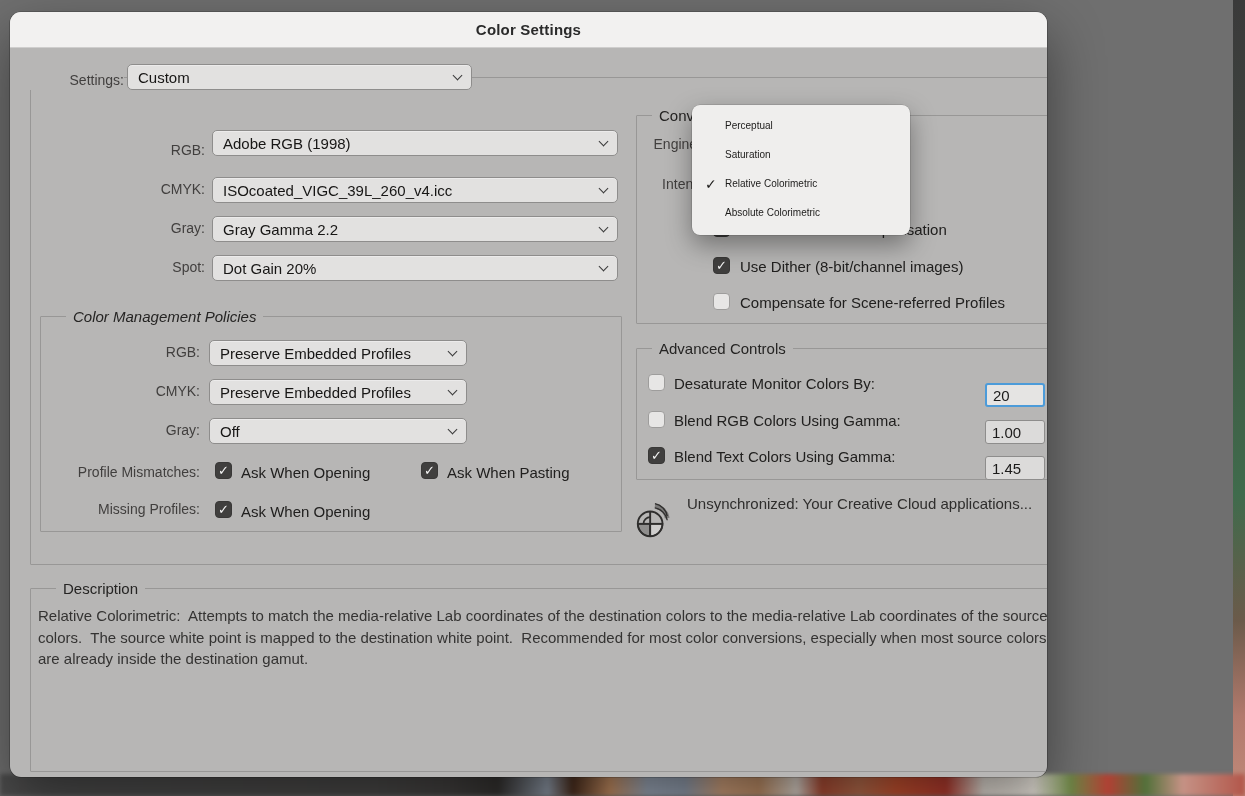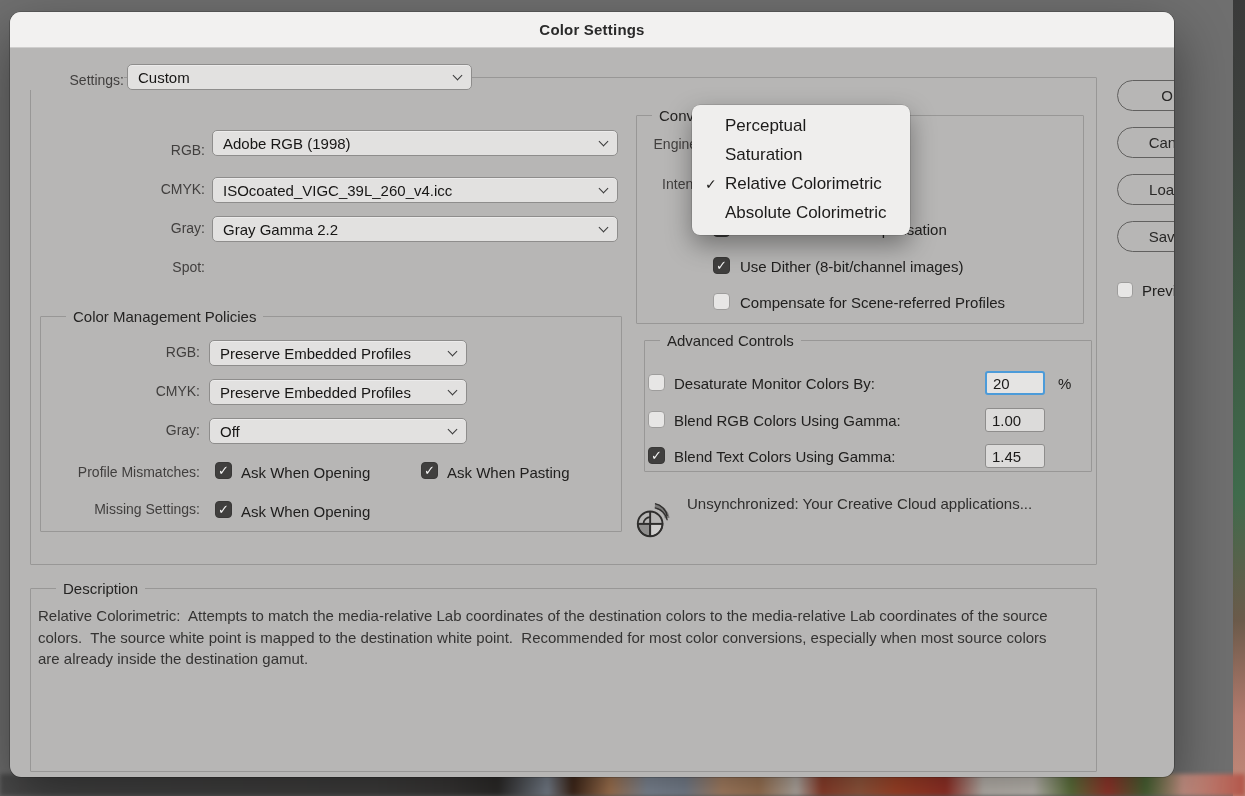--- a/index.html
+++ b/index.html
@@ -20,21 +20,21 @@
     background:linear-gradient(90deg,
       #4c4c4c 0%,#484746 30%,#413f3e 36%,#343230 40%,
       #8d97a5 44%,#4a2e1e 46%,#c08a60 49%,#97a2b2 52%,
       #8e99a9 55%,#c79976 58%,#b98a64 61%,#d6cdc4 64%,
       #a84a33 66%,#b0694a 69%,#c0502f 72%,#b03a2e 76%,
       #ded8d0 79%,#e3ded6 83%,#6f8747 86%,#b04034 89%,
       #52703a 92%,#c59285 95%,#b2564a 100%);
     filter:blur(2px);
   }
   .dialog{
-    position:absolute;left:10px;top:12px;width:1164px;height:765px;
+    position:absolute;left:10px;top:12px;width:1037px;height:765px;
     background:#b7b6b5;border-radius:11px;
     box-shadow:0 0 0 0.6px rgba(0,0,0,.35), 0 22px 55px rgba(0,0,0,.45);
     overflow:hidden;
   }
   .titlebar{
     position:absolute;left:0;top:0;right:0;height:35px;
     background:#f2f1f0;border-bottom:1px solid #cfcecd;
     display:flex;align-items:center;justify-content:center;
   }
   .title{font-size:15px;font-weight:bold;color:#2a2a2a;letter-spacing:.2px;}
@@ -72,21 +72,21 @@
     display:block;color:#f5f5f5;font-size:13px;font-weight:bold;line-height:15px;
     text-align:center;font-family:"DejaVu Sans",sans-serif;
   }
   .cb-label{position:absolute;font-size:15px;color:#21201f;white-space:nowrap;}
 
   
   .num{
     position:absolute;width:60px;height:24px;box-sizing:border-box;
     background:#dcdbda;border:1px solid #8e8d8c;border-radius:3px;
     font-family:"Liberation Sans","DejaVu Sans",sans-serif;
-    font-size:15px;color:#1c1b1a;padding:0 0 0 6px;outline:none;
+    font-size:15px;color:#1c1b1a;padding:0 0 0 6px;outline:none;margin-top:12px;
   }
   .num.focused{border:2px solid #4c9bd9;background:#e5e4e3;}
 
   
   .btn{
     position:absolute;left:1107px;width:110px;height:31px;box-sizing:border-box;
     border:1.5px solid #61605f;border-radius:16px;background:transparent;
     font-family:"Liberation Sans","DejaVu Sans",sans-serif;
     font-size:15px;font-weight:500;color:#292827;
     display:flex;align-items:center;justify-content:center;cursor:default;
@@ -97,21 +97,21 @@
     position:absolute;left:682px;top:93px;width:218px;height:130px;z-index:50;
     background:#efeeed;border-radius:8px;
     box-shadow:0 0 0 0.6px rgba(0,0,0,.18), 0 10px 26px rgba(0,0,0,.38);
     padding:6px 0;box-sizing:border-box;
   }
   .menu-item{position:relative;height:29px;display:flex;align-items:center;}
   .menu-item .mi-check{
     position:absolute;left:13px;width:18px;font-size:14px;color:#1c1b1a;
     font-family:"DejaVu Sans",sans-serif;
   }
-  .menu-item .mi-label{margin-left:33px;font-size:17px;color:#1c1b1a;white-space:nowrap;}
+  .menu-item .mi-label{margin-left:33px;font-size:10px;color:#1c1b1a;white-space:nowrap;}
 
   
   .sync-icon{position:absolute;left:624px;top:488px;width:38px;height:42px;}
   .sync-text{position:absolute;left:677px;top:483px;font-size:15px;color:#2e2d2c;white-space:nowrap;}
 
   .desc-text{
     position:absolute;left:28px;top:593px;width:1012px;
     font-size:15px;line-height:21.5px;color:#343332;white-space:pre-wrap;
   }
 </style>
@@ -145,22 +145,26 @@
     <div class="dd" style="left:202px;top:165px;width:406px;">
       <span class="val">ISOcoated_VIGC_39L_260_v4.icc</span>
         <span class="chev"></span>
     </div>
     <div class="lbl" style="left:30px;top:208px;width:165px;">Gray:</div>
     <div class="dd" style="left:202px;top:204px;width:406px;">
       <span class="val">Gray Gamma 2.2</span>
         <span class="chev"></span>
     </div>
     <div class="lbl" style="left:30px;top:247px;width:165px;">Spot:</div>
-
-    <div class="group" style="left:30px;top:304px;width:580px;height:214px;">
+    <div class="dd" style="left:202px;top:243px;width:406px;">
+      <span class="val">Dot Gain 20%</span>
+        <span class="chev"></span>
+    </div>
+
+    <div class="group" style="left:30px;top:304px;width:580px;height:214px;font-style:italic;">
       <span class="legend" style="left:25px;">Color Management Policies</span>
     </div>
     <div class="lbl" style="left:30px;top:332px;width:160px;">RGB:</div>
     <div class="dd" style="left:199px;top:328px;width:258px;">
       <span class="val">Preserve Embedded Profiles</span>
         <span class="chev"></span>
     </div>
     <div class="lbl" style="left:30px;top:371px;width:160px;">CMYK:</div>
     <div class="dd" style="left:199px;top:367px;width:258px;">
       <span class="val">Preserve Embedded Profiles</span>
@@ -175,21 +179,21 @@
     <div class="lbl" style="left:30px;top:452px;width:160px;">Profile Mismatches:</div>
     <div class="cb checked" style="left:205px;top:450px;">
       <span class="ck">✓</span>
       </div>
     <div class="cb-label" style="left:231px;top:452px;">Ask When Opening</div>
     <div class="cb checked" style="left:411px;top:450px;">
       <span class="ck">✓</span>
       </div>
     <div class="cb-label" style="left:437px;top:452px;">Ask When Pasting</div>
 
-    <div class="lbl" style="left:30px;top:489px;width:160px;">Missing Settings:</div>
+    <div class="lbl" style="left:30px;top:489px;width:160px;">Missing Profiles:</div>
     <div class="cb checked" style="left:205px;top:489px;">
       <span class="ck">✓</span>
       </div>
     <div class="cb-label" style="left:231px;top:491px;">Ask When Opening</div>
 
     <div class="group" style="left:626px;top:103px;width:446px;height:207px;">
       <span class="legend" style="left:15px;">Conversion Options</span>
     </div>
     <div class="lbl" style="left:600px;top:124px;width:91px;">Engine:</div>
     <div class="lbl" style="left:600px;top:164px;width:91px;">Intent:</div>
@@ -200,21 +204,21 @@
     <div class="cb-label" style="left:730px;top:209px;">Use Black Point Compensation</div>
 
     <div class="cb checked" style="left:703px;top:245px;">
       <span class="ck">✓</span>
       </div>
     <div class="cb-label" style="left:730px;top:246px;">Use Dither (8-bit/channel images)</div>
 
     <div class="cb" style="left:703px;top:281px;"></div>
     <div class="cb-label" style="left:730px;top:282px;">Compensate for Scene-referred Profiles</div>
 
-    <div class="group" style="left:626px;top:328px;width:446px;height:130px;margin-left:8px;">
+    <div class="group" style="left:626px;top:336px;width:446px;height:130px;">
       <span class="legend" style="left:15px;">Advanced Controls</span>
     </div>
     <div class="cb" style="left:638px;top:362px;"></div>
     <div class="cb-label" style="left:664px;top:363px;">Desaturate Monitor Colors By:</div>
     <input class="num focused" style="left: 975px; top: 359px;" value="20">
     <div class="cb-label" style="left:1048px;top:363px;">%</div>
 
     <div class="cb" style="left:638px;top:399px;"></div>
     <div class="cb-label" style="left:664px;top:400px;">Blend RGB Colors Using Gamma:</div>
     <input class="num" style="left: 975px; top: 396px;" value="1.00">

